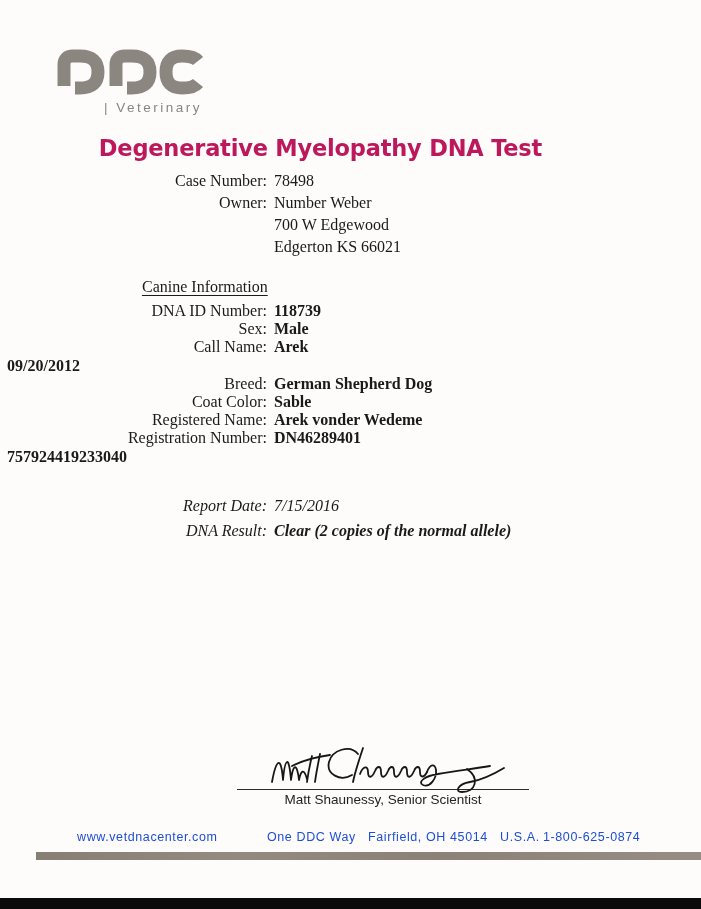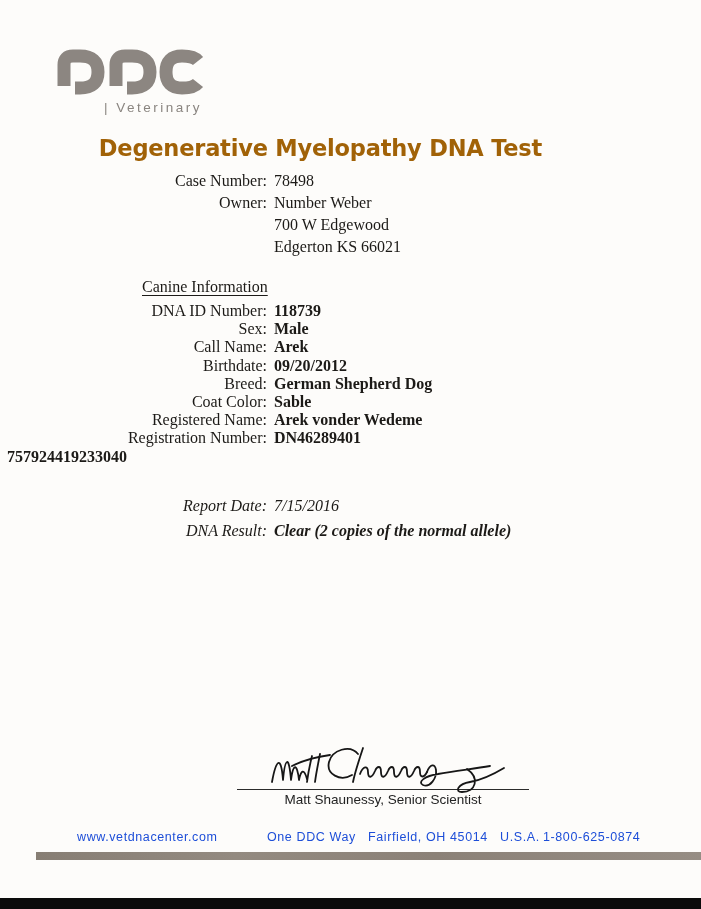--- a/index.html
+++ b/index.html
@@ -14,21 +14,21 @@
   .logo{left:54px;top:48px;width:152px;height:54px;}
   .tagline{
     left:104px;top:100px;
     font-family:"Liberation Sans", sans-serif;
     font-size:13.5px;letter-spacing:2.5px;color:#8a8580;font-weight:400;
   }
   
   .title{
     left:0;top:135px;width:641px;text-align:center;
     font-family:"DejaVu Sans", sans-serif;font-weight:700;
-    font-size:22.5px;letter-spacing:-0.2px;color:#a16207;
+    font-size:22.5px;letter-spacing:-0.2px;color:#be185d;
   }
   
   .rows{left:0;width:701px;}
   .block1{top:172px;}
   .block1 .row{height:22px;}
   .block2{top:302px;}
   .block2 .row{height:18.2px;}
   .block3{top:497px;}
   .block3 .row{height:24.6px;font-style:italic;}
   .row{display:flex;font-size:16px;line-height:1.1;}
@@ -106,21 +106,20 @@
     </div>
     <div class="row">
       <div class="lbl">Sex:</div>
       <div class="val b">Male</div>
     </div>
     <div class="row">
       <div class="lbl">Call Name:</div>
       <div class="val b">Arek</div>
     </div>
     <div class="row">
-      <div class="lbl">Birthdate:</div>
       <div class="val b">09/20/2012</div>
     </div>
     <div class="row">
       <div class="lbl">Breed:</div>
       <div class="val b">German Shepherd Dog</div>
     </div>
     <div class="row">
       <div class="lbl">Coat Color:</div>
       <div class="val b">Sable</div>
     </div>

